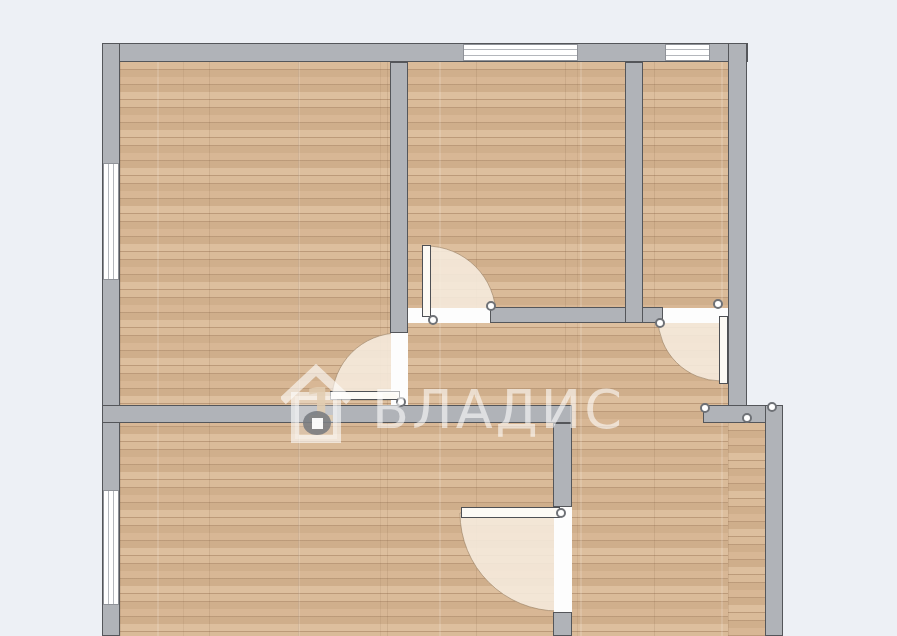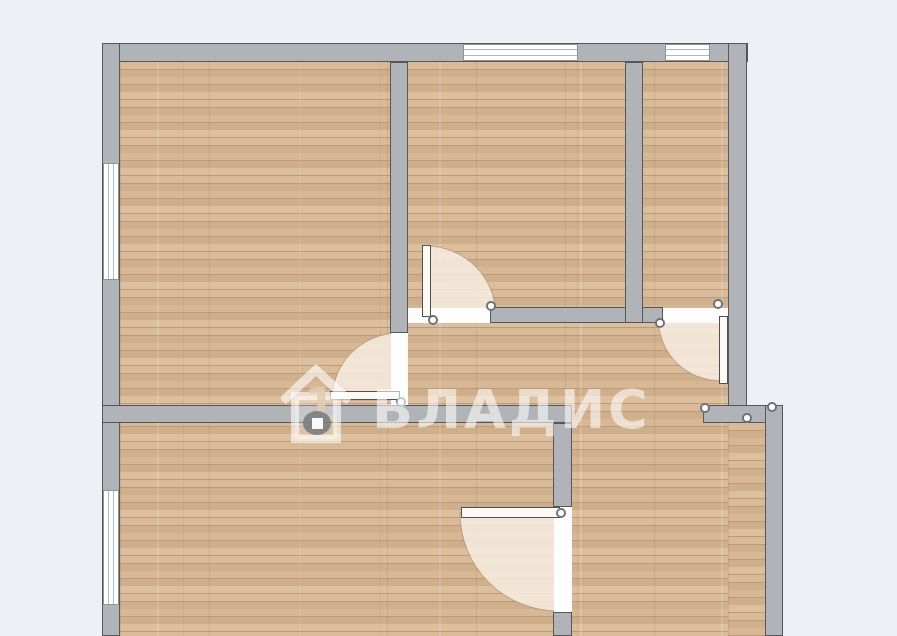--- a/index.html
+++ b/index.html
@@ -31,21 +31,21 @@
   .win-h{background-image:linear-gradient(#b4b7bc,#b4b7bc),linear-gradient(#b4b7bc,#b4b7bc);
          background-size:100% 1px;background-position:0 32%,0 68%;}
   .win-v{background-image:linear-gradient(#b4b7bc,#b4b7bc),linear-gradient(#b4b7bc,#b4b7bc);
          background-size:1px 100%;background-position:32% 0,68% 0;}
   .leaf{background:#fcfaf5;border:1px solid #4e5054;}
   .marker{background:#fff;border:2px solid #6e7176;border-radius:50%;}
   svg.arcs{position:absolute;left:0;top:0;}
   svg.arcs path{fill:rgba(246,236,222,0.88);stroke:rgba(152,127,98,0.6);stroke-width:1;}
   #watermark{position:absolute;left:0;top:0;width:897px;height:636px;z-index:5;pointer-events:none;}
   .wm-house{position:absolute;left:281px;top:363px;}
-  .wm-text{position:absolute;left:372px;top:383px;font-weight:bold;font-size:54px;line-height:1;
+  .wm-text{position:absolute;left:372px;top:383px;font-weight:normal;font-size:54px;line-height:1;
            letter-spacing:3px;color:rgba(255,255,255,0.58);font-family:"DejaVu Sans","Liberation Sans",sans-serif;}
 </style>
 </head>
 <body>
 
 <div id="stage">
   <div id="watermark">
     <svg class="wm-house" width="70" height="80" viewBox="0 0 70 80">
       <path d="M5,35 L35,7 L65,35" fill="none" stroke="rgba(255,255,255,0.6)" stroke-width="9" stroke-linecap="square"></path>
       <rect x="14" y="33" width="42" height="43" fill="rgba(255,255,255,0.25)" stroke="rgba(255,255,255,0.6)" stroke-width="8"></rect>

